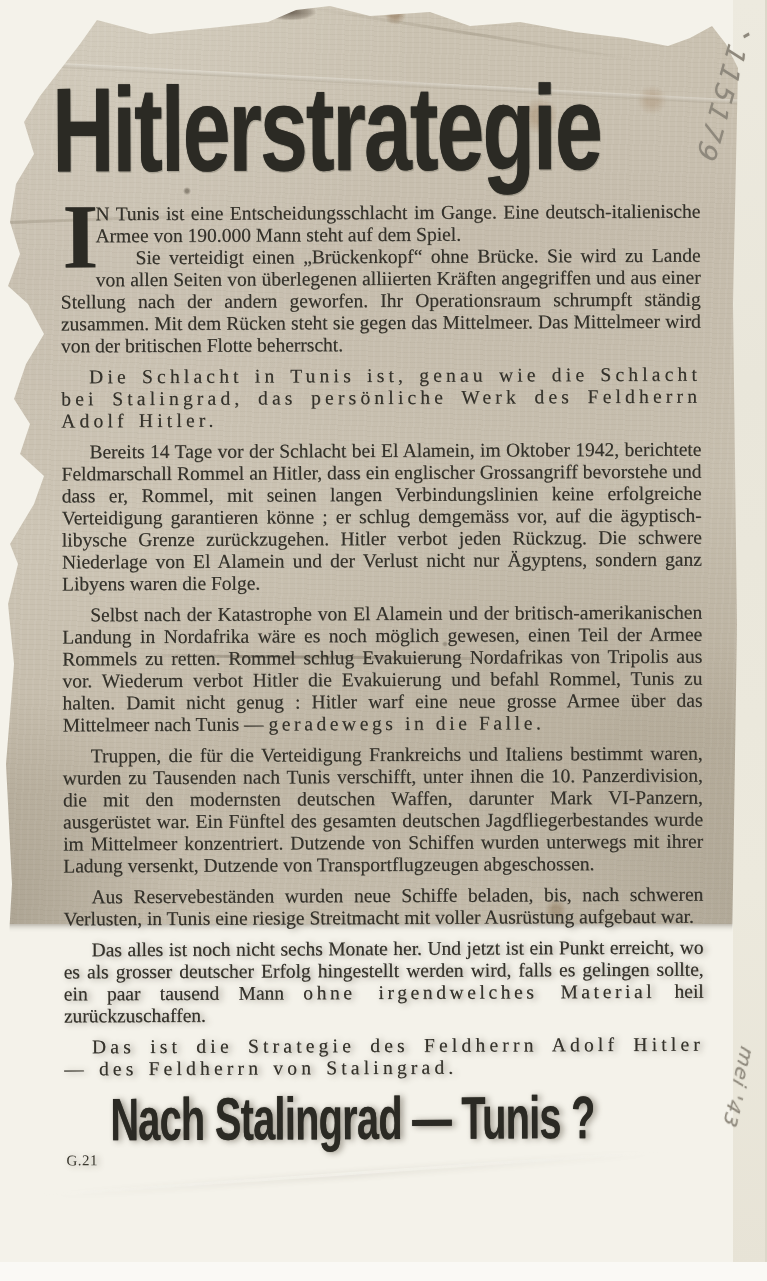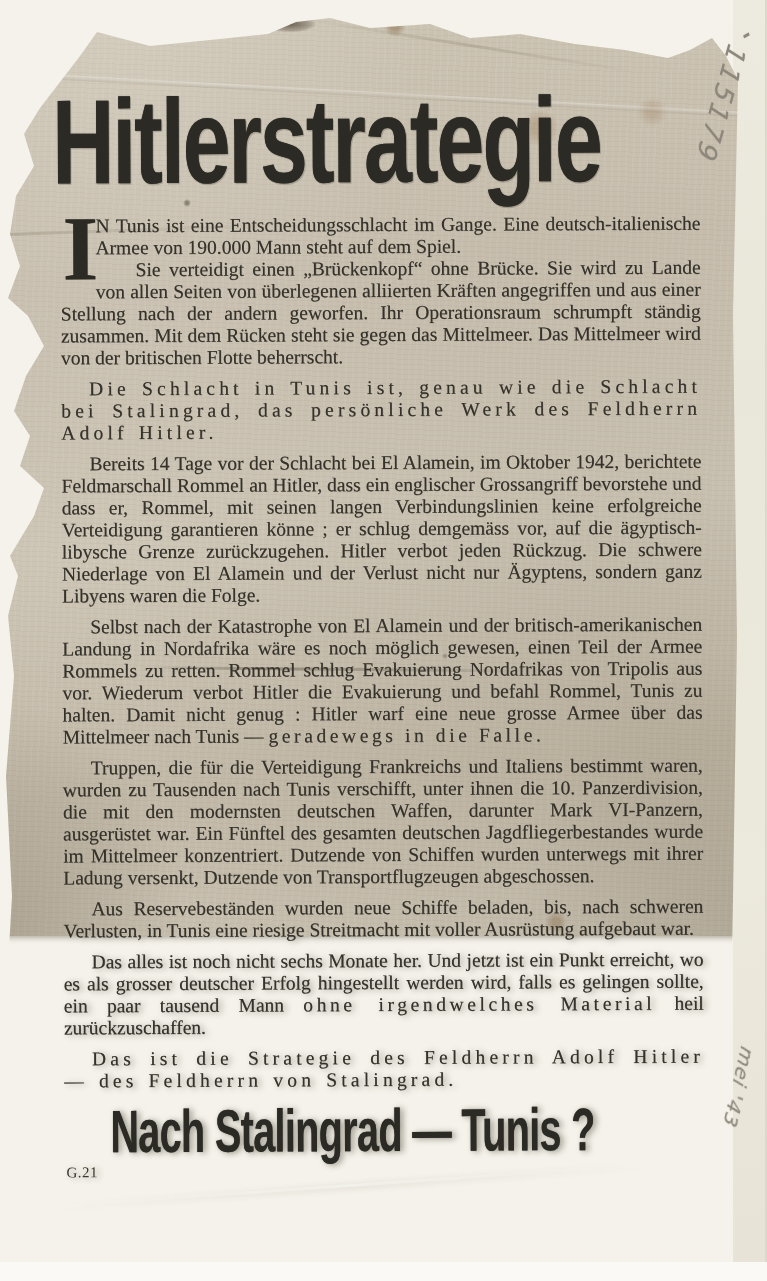--- a/index.html
+++ b/index.html
@@ -18,21 +18,21 @@
     box-shadow:inset -2px 0 0 #dcd8ca;
   }
   
   .bottom-gap{
     position:absolute;left:0;right:0;top:1262px;bottom:0;
     background:#faf9f5;
   }
 
   
   .leaflet{
-    position:absolute;left:0;top:16px;width:745px;height:920px;
+    position:absolute;left:0;top:4px;width:745px;height:920px;
     clip-path:polygon(
       97px 16px,150px 30px,210px 24px,268px 18px,296px 6px,330px 2px,370px 12px,
       430px 8px,470px 22px,520px 18px,575px 28px,625px 34px,668px 42px,690px 34px,
       712px 22px,726px 40px,738px 64px,
       733px 300px,737px 620px,732px 950px,736px 1150px,734px 1256px,
       640px 1260px,520px 1268px,380px 1272px,260px 1266px,150px 1272px,60px 1266px,6px 1260px,
       12px 1150px,4px 1020px,12px 880px,6px 760px,14px 660px,8px 600px,18px 560px,
       10px 540px,34px 500px,44px 472px,20px 450px,30px 420px,14px 395px,26px 360px,
       44px 330px,28px 300px,8px 282px,20px 250px,10px 218px,16px 180px,34px 150px,
       24px 118px,40px 92px,60px 66px,80px 40px

